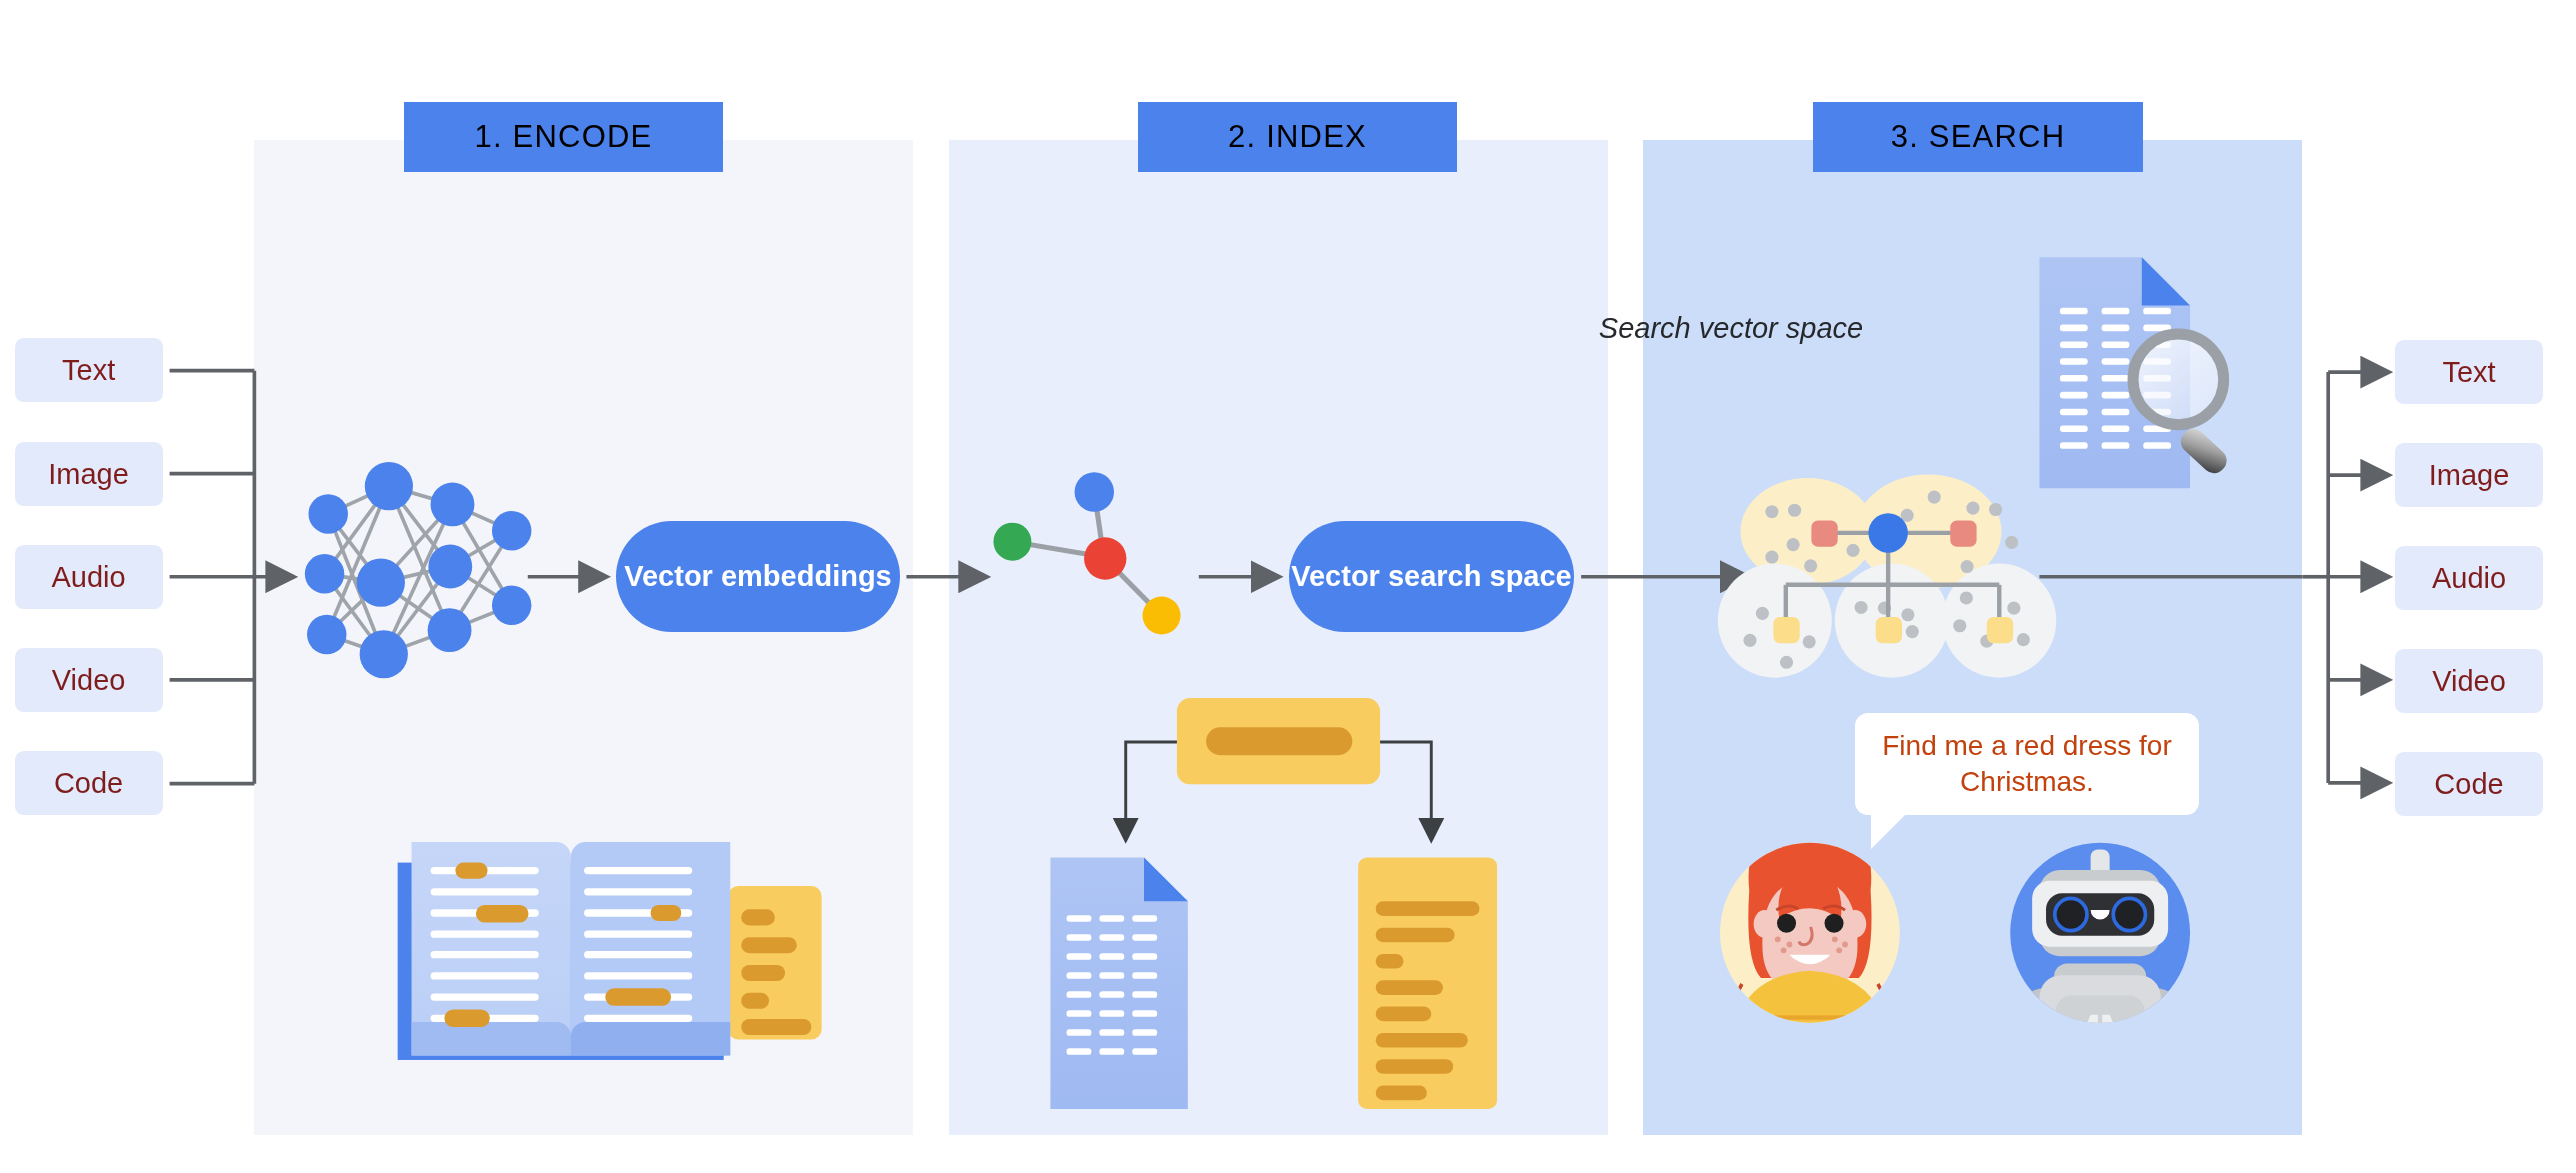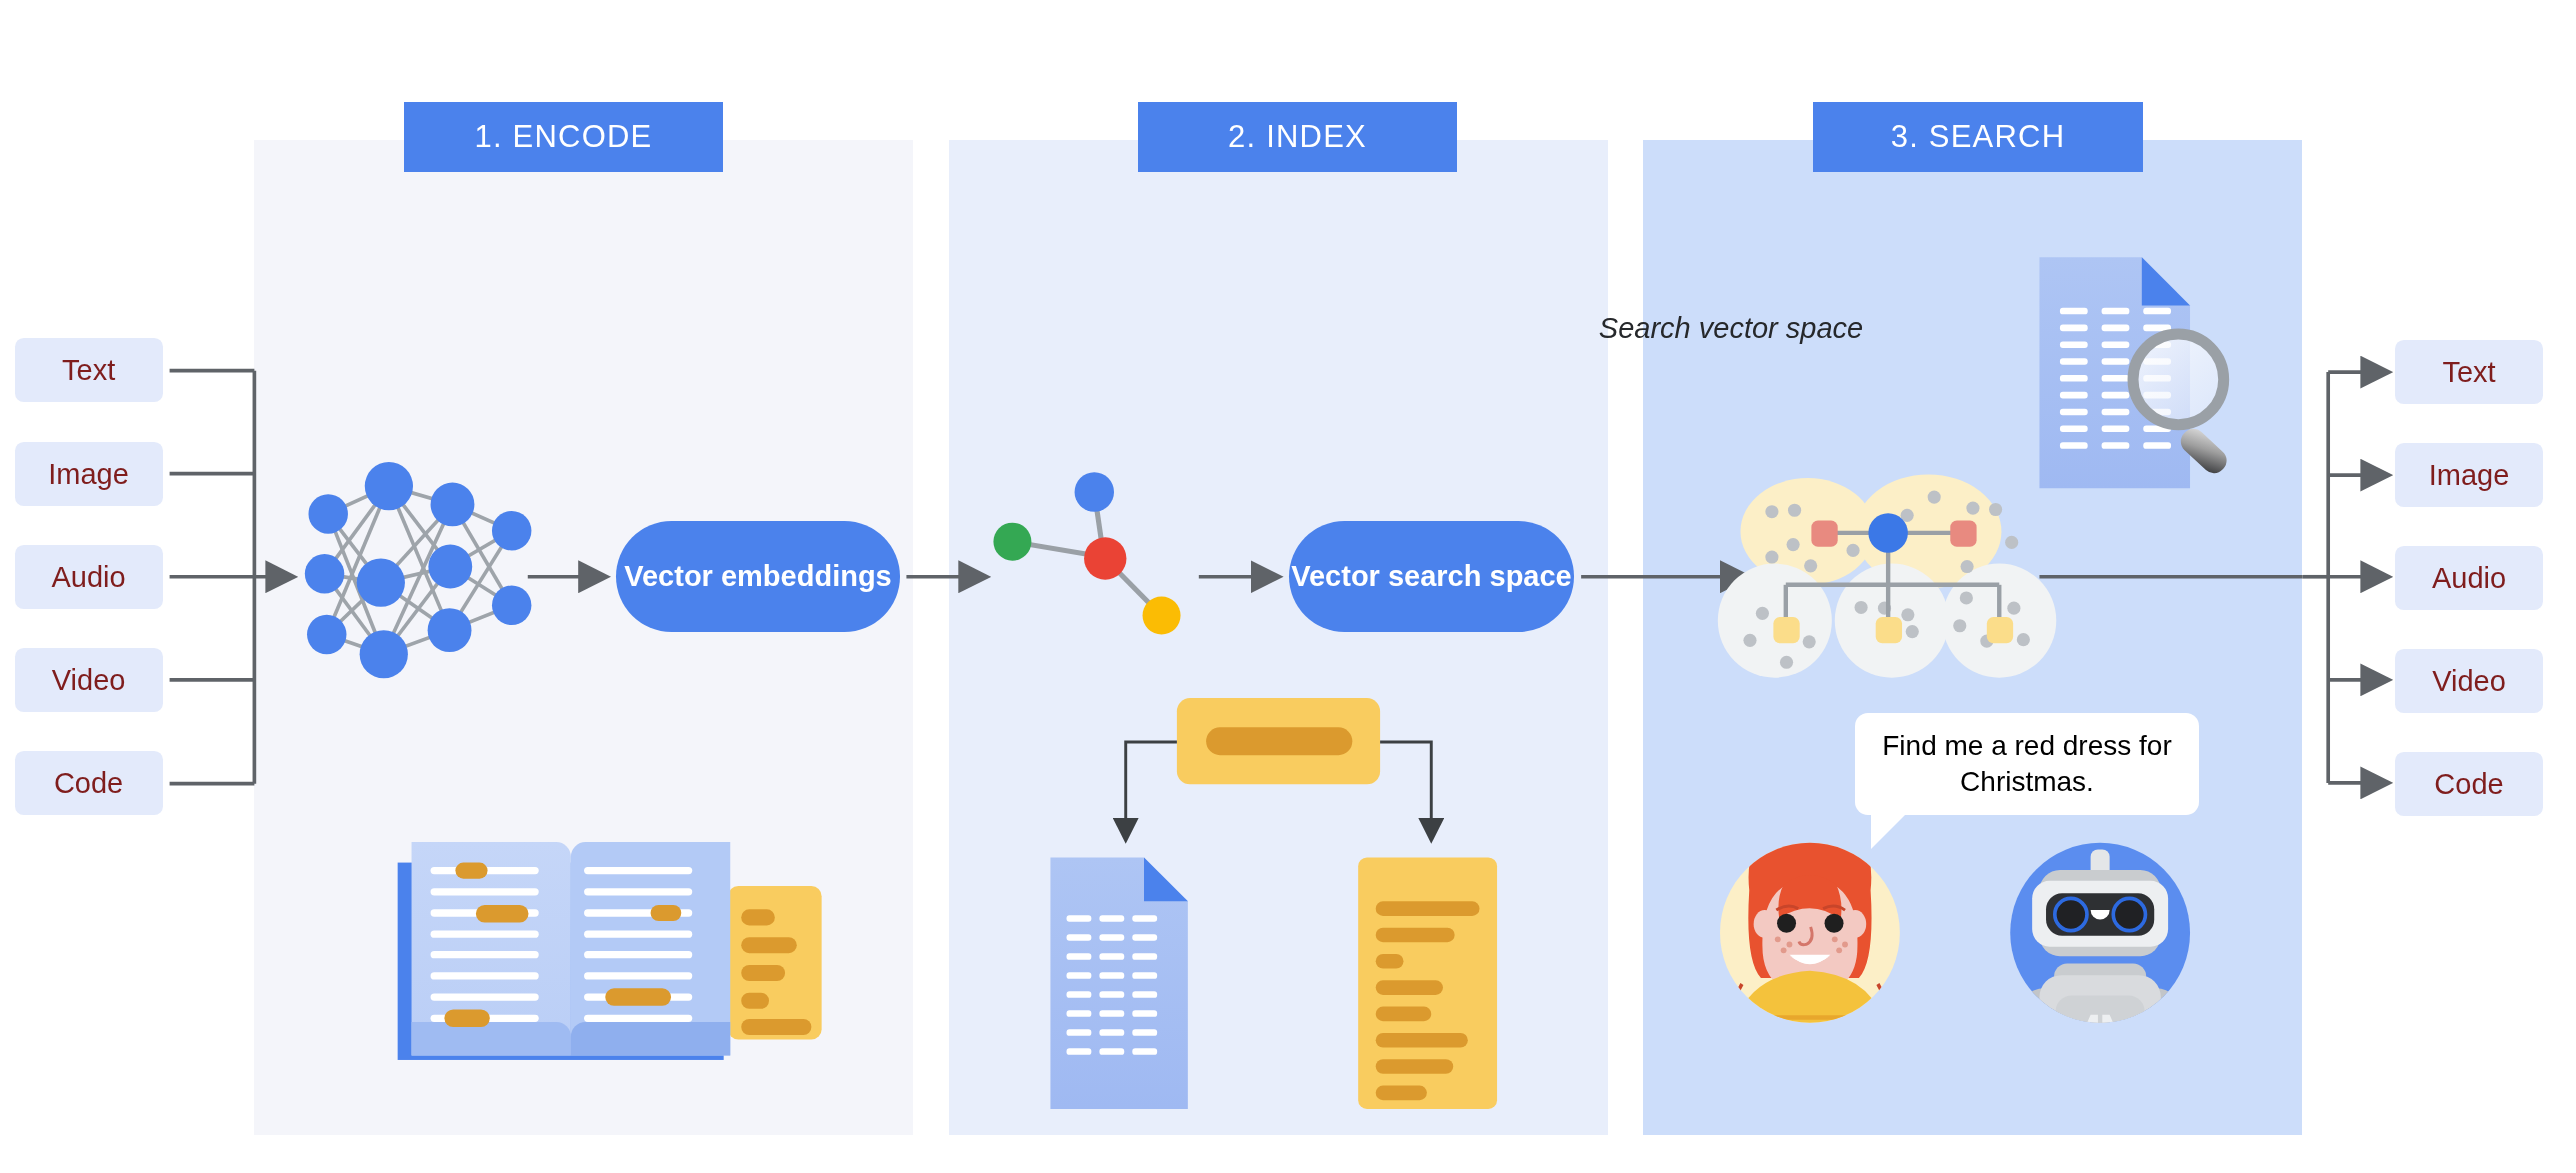--- a/index.html
+++ b/index.html
@@ -13,21 +13,21 @@
 
   
   .panel{position:absolute;top:140px;height:995px;}
   #panel-encode{left:254px;width:659px;background:#F4F5FA;}
   #panel-index{left:949px;width:659px;background:#E8EEFB;}
   #panel-search{left:1643px;width:659px;background:#CCDDFA;}
 
   
   .stage-badge{
     position:absolute;top:102px;height:70px;
-    background:#4B82EC;color:#ffffff;
+    background:#4B82EC;color:#000000;
     display:flex;align-items:center;justify-content:center;
     font-size:31px;letter-spacing:1.2px;font-weight:400;
     white-space:nowrap;
   }
   #badge-encode{left:404px;width:319px;}
   #badge-index{left:1129px;width:319px;margin-left:9px;}
   #badge-search{left:1813px;width:330px;}
 
   
   .caption{
@@ -59,21 +59,21 @@
   #pill-searchspace{left:1289px;top:521px;width:285px;height:111px;}
 
   
   .layer{position:absolute;left:0;top:0;width:2576px;height:1174px;pointer-events:none;}
 
   
   #speech-bubble{
     position:absolute;left:1855px;top:713px;width:344px;height:102px;
     background:#ffffff;border-radius:13px;
     display:flex;align-items:center;justify-content:center;
-    text-align:center;font-size:28px;line-height:1.28;color:#000000;font-weight:500;
+    text-align:center;font-size:28px;line-height:1.28;color:#c2410c;font-weight:500;
     padding:10.2px 16px;box-sizing:border-box;
   }
   #speech-tail{
     position:absolute;left:1871px;top:810px;width:0;height:0;
     border-left:0px solid transparent;
     border-right:39px solid transparent;
     border-top:39px solid #ffffff;
   }
 </style>
 </head>

